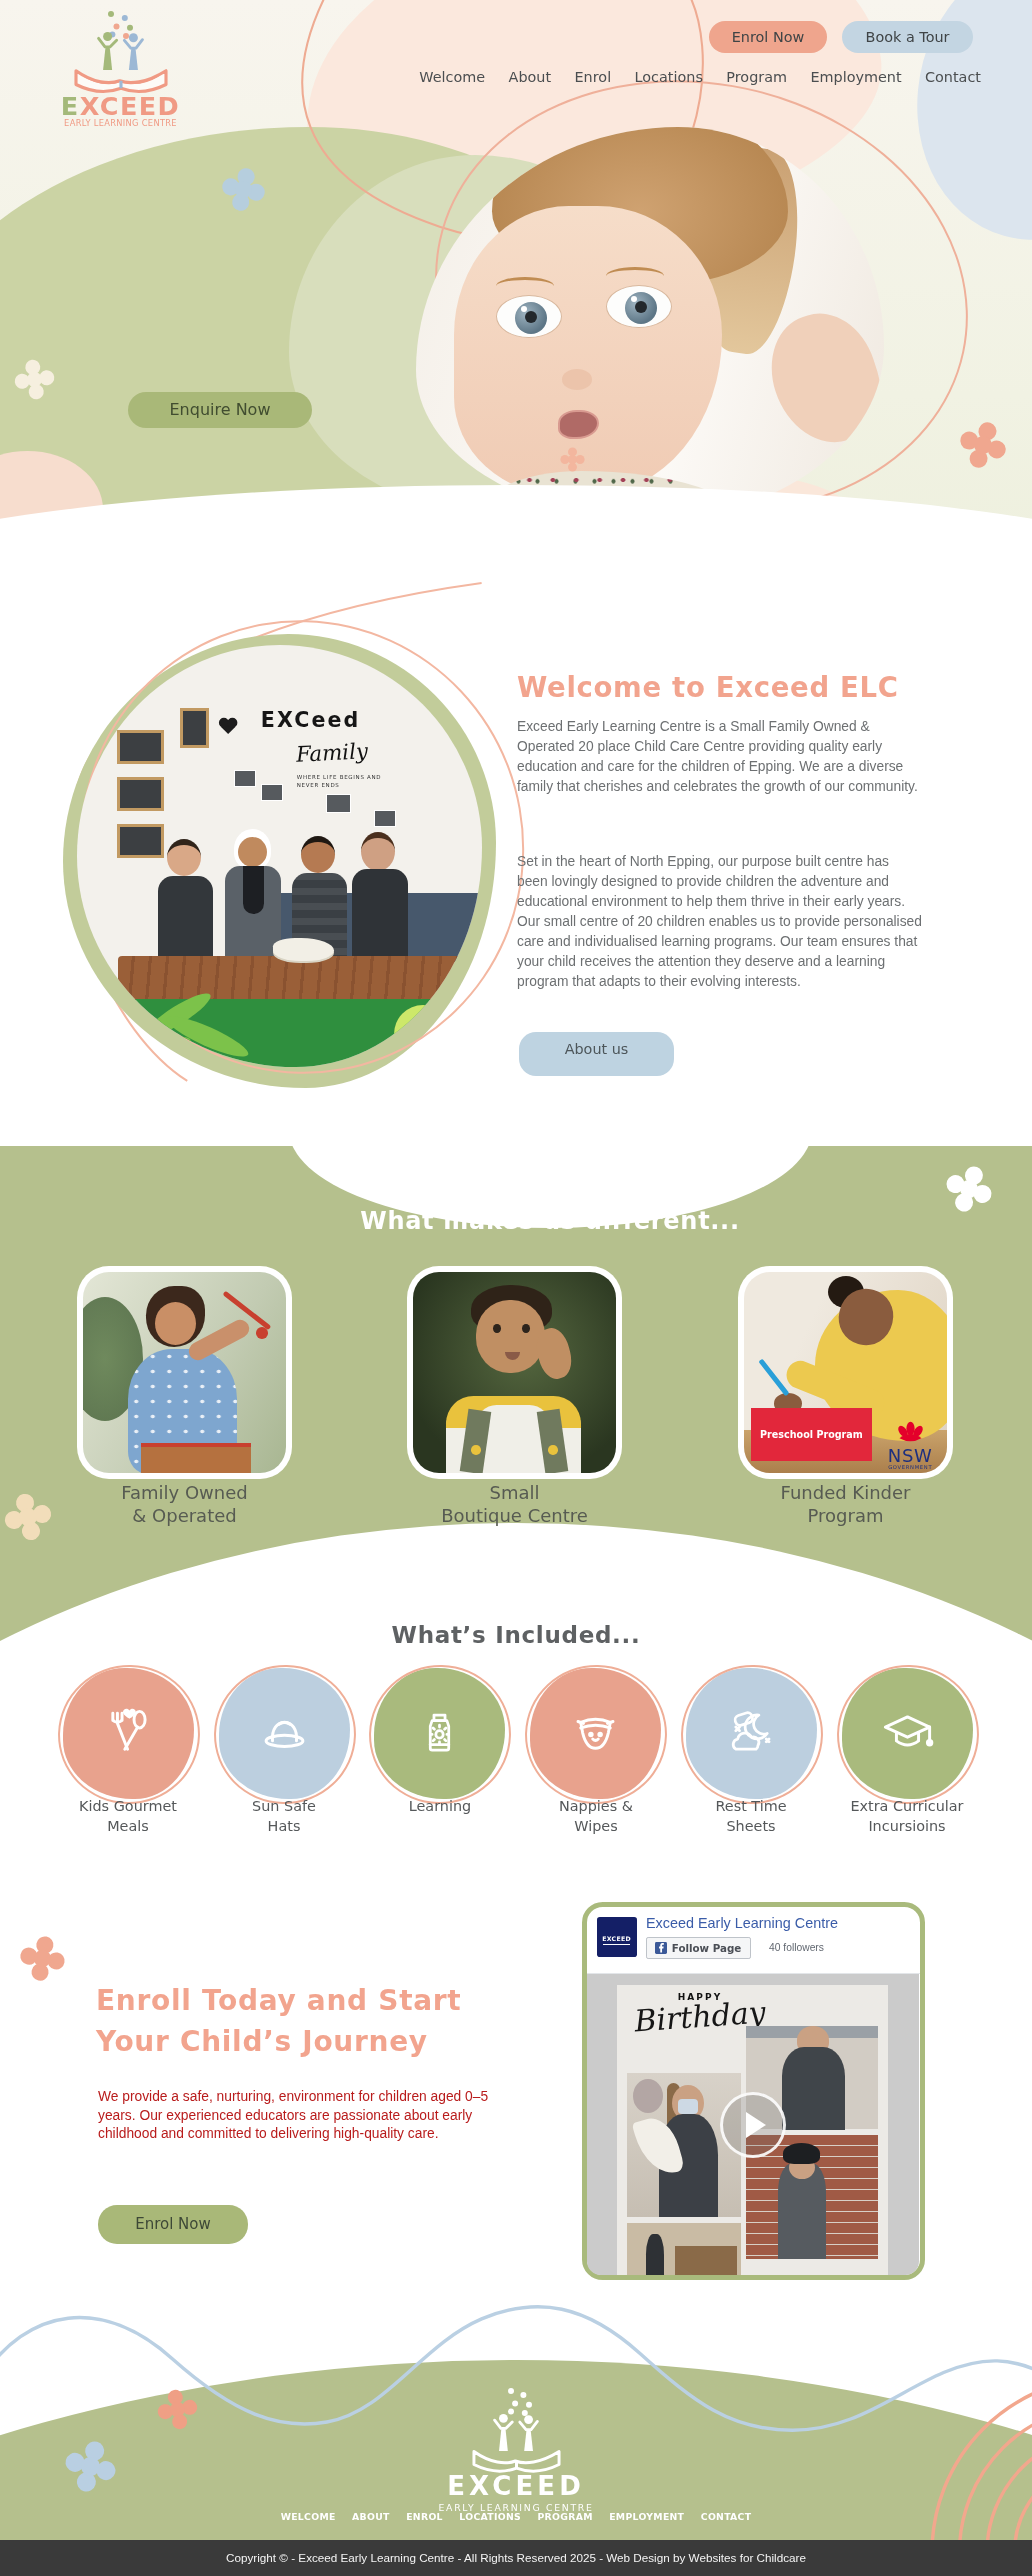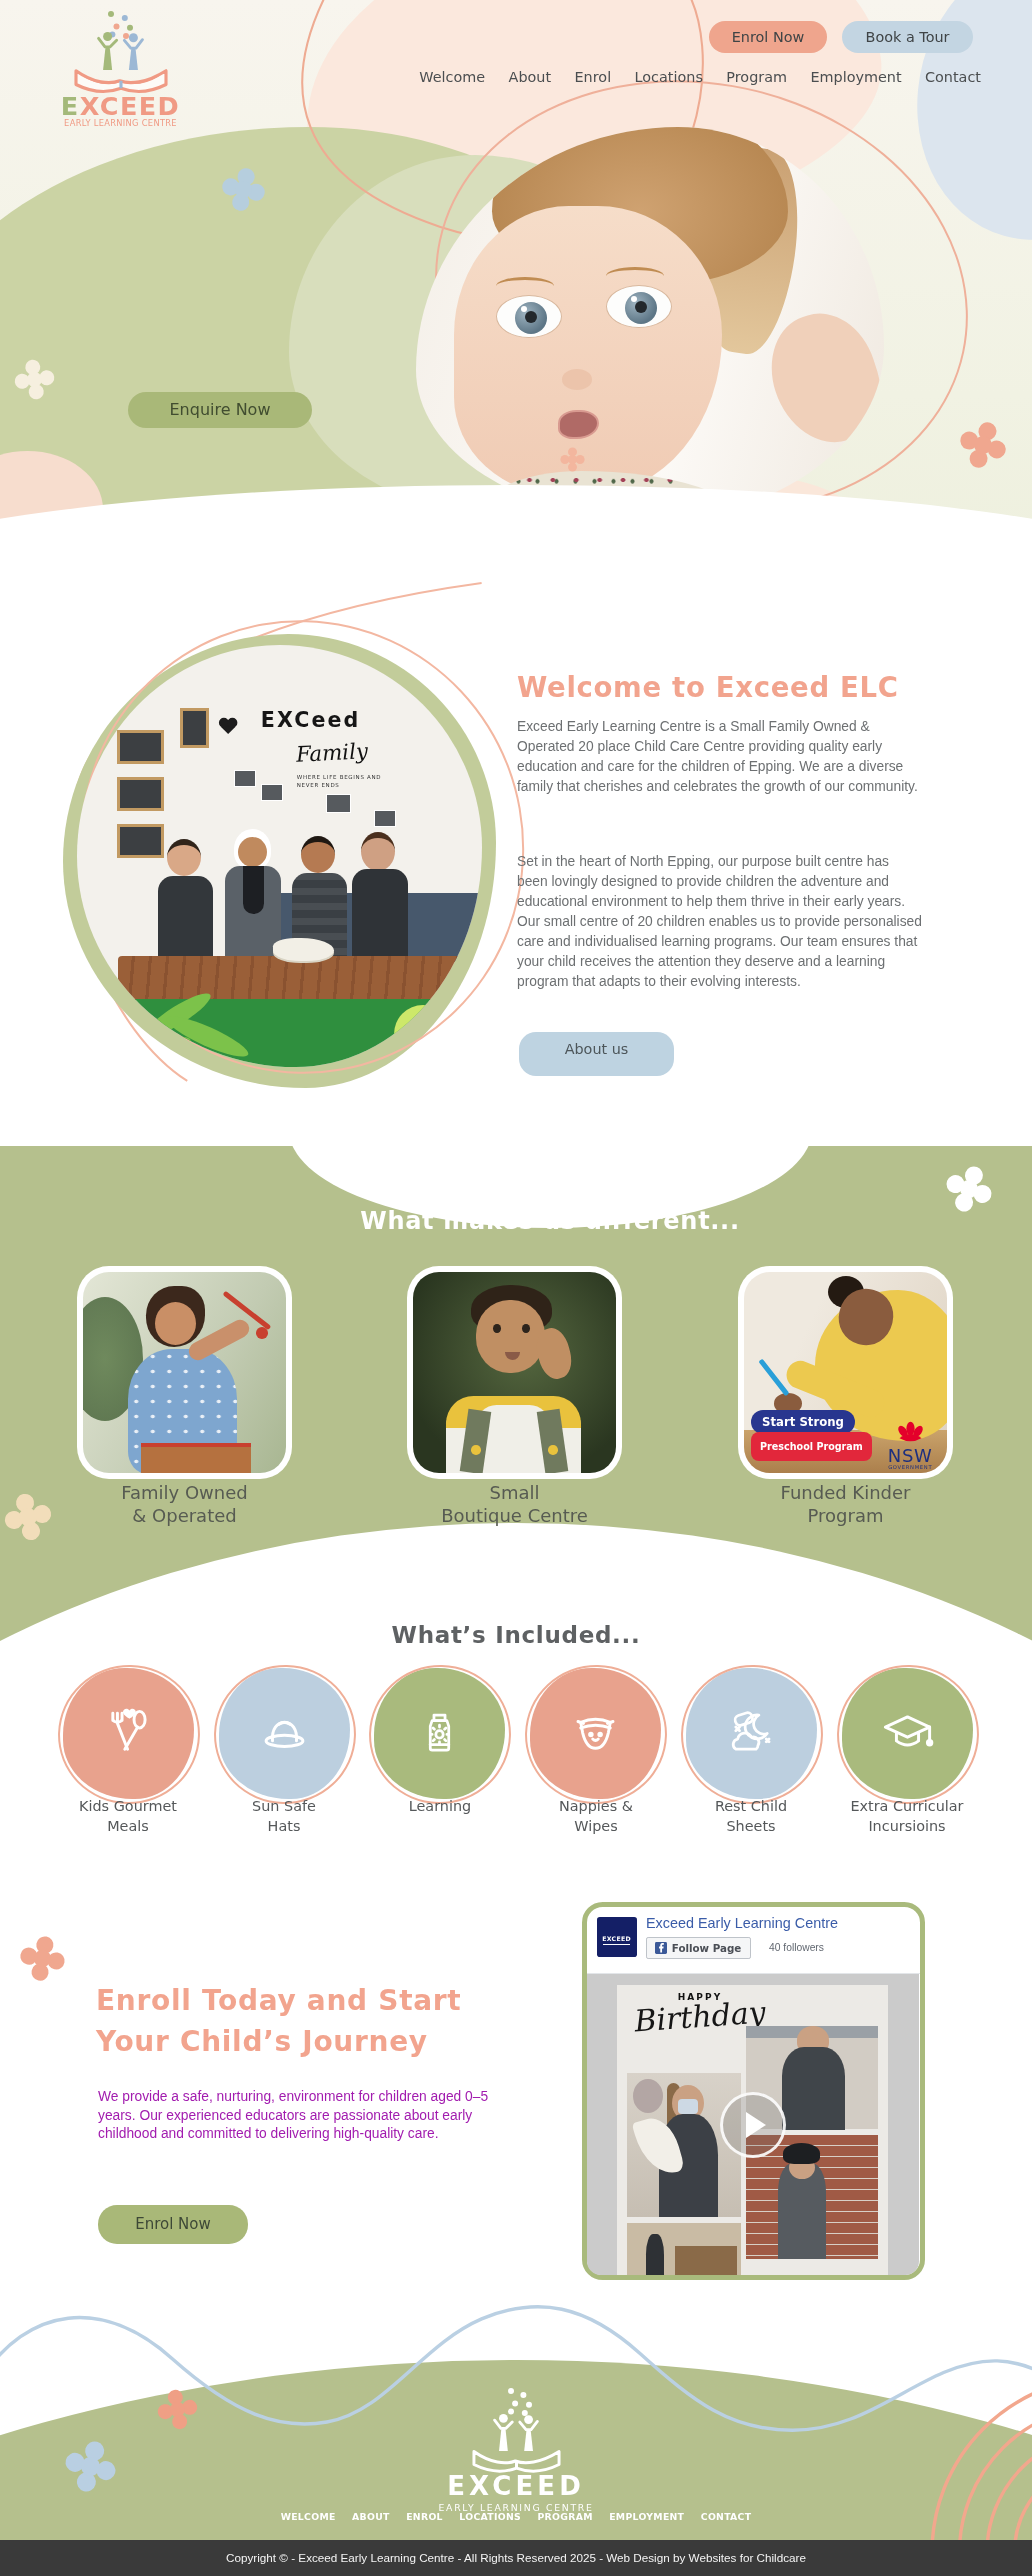--- a/index.html
+++ b/index.html
@@ -105,33 +105,33 @@
 #c2 .btnY{position:absolute;width:9.6px;height:9.6px;border-radius:50%;background:#e9c23d;bottom:18px}
 #c3 .cardInner{background:linear-gradient(115deg,#efe9df 30%,#ddd1c1 100%)}
 #c3 .deskTop{position:absolute;left:0;bottom:0;width:100%;height:43px;background:linear-gradient(#caa36b,#ab7f4c)}
 #c3 .sweater{position:absolute;right:-19px;top:18px;width:151px;height:151px;background:#ecc94f;border-radius:55% 45% 40% 60%/50% 55% 45% 50%}
 #c3 .bun{position:absolute;right:83px;top:4.1px;width:36px;height:32px;background:#241a12;border-radius:50%}
 #c3 .head{position:absolute;right:54px;top:16.5px;width:54px;height:56px;background:#8a5c3e;border-radius:48%;transform:rotate(14deg)}
 #c3 .armL{position:absolute;left:40px;top:103px;width:103px;height:27.5px;background:#ecc94f;border-radius:13.8px;transform:rotate(22deg)}
 #c3 .handL{position:absolute;left:30px;top:121px;width:27.5px;height:20.6px;background:#8a5c3e;border-radius:50%}
 #c3 .pencil{position:absolute;left:8.3px;top:103px;width:44px;height:4.8px;background:#2a9fd8;border-radius:2.1px;transform:rotate(52deg)}
 .badgeNavy{position:absolute;left:6.9px;bottom:39px;padding:4.8px 11px;background:#28368f;border-radius:13px;color:#fff;font-size:11.7px;font-weight:bold}
-.badgeRed{position:absolute;left:6.9px;bottom:11.7px;padding:9px 9px;background:#e2273b;border-radius:8px;color:#fff;font-size:9.6px;font-weight:bold}
+.badgeRed{position:absolute;left:6.9px;bottom:11.7px;padding:21px 9px;background:#e2273b;border-radius:0;color:#fff;font-size:9.6px;font-weight:bold}
 .nswBox{position:absolute;right:4.1px;bottom:2.8px;width:65px;text-align:center}
 .nswName{font-size:18px;font-weight:normal;color:#1d2f7f;line-height:16.5px;letter-spacing:0.7px}
 .nswSub{font-size:5.2px;color:#1d2f7f;letter-spacing:0.7px}
 
 #includedHeading{position:absolute;left:0;top:1622px;width:1032px;text-align:center;font-size:23px;letter-spacing:0.7px;color:#5e6163}
 .circleItem{position:absolute;top:1668px;width:131px;height:131px;border-radius:48% 52% 46% 54%/52% 48% 54% 46%;display:flex;align-items:center;justify-content:center}
 .circleItem::before{content:"";position:absolute;left:-4.8px;top:-2.8px;width:138px;height:135px;border:2.1px solid #efae97;border-radius:50%;transform:rotate(-10deg)}
 .c-salmon{background:#e8a28d}.c-blue{background:#bccfdf}.c-green{background:#a9ba7d}
 .circleLabel{position:absolute;top:1796px;width:158px;text-align:center;font-size:14.4px;line-height:20px;color:#55585a}
 
 #enrolHeading{position:absolute;left:96px;top:1980px;font-size:28px;line-height:41px;letter-spacing:0.7px;color:#f2a48e}
-#enrolPara{position:absolute;left:98px;top:2088px;width:403px;font-family:"Liberation Sans",sans-serif;font-size:13.8px;line-height:18.6px;color:#a21caf}
+#enrolPara{position:absolute;left:98px;top:2088px;width:403px;font-family:"Liberation Sans",sans-serif;font-size:13.8px;line-height:18.6px;color:#b91c1c}
 #btnEnrolNow{position:absolute;left:98px;top:2205px;width:150px;height:39px;background:#a9b878;border-radius:19px;color:#3d4836;font-size:15px;text-align:center;line-height:39px;cursor:pointer}
 #fbCard{position:absolute;left:582px;top:1902px;width:343px;height:378px;background:#fff;border:5.5px solid #a9ba7c;border-radius:20.6px}
 #fbLogoTile{position:absolute;left:9.6px;top:9.6px;width:40px;height:40px;background:#141f66;border-radius:2.8px;text-align:center;overflow:hidden}
 #fbLogoTile .mini{display:block;margin-top:18px;font-size:6.2px;font-weight:bold;letter-spacing:0.3px;color:#fff}
 #fbLogoTile .miniLine{display:block;width:27.5px;height:1.4px;background:#fff;margin:2.1px auto 0}
 #fbTitle{position:absolute;left:59px;top:8.3px;width:268px;font-size:14.4px;color:#3a5ca8;font-family:"Liberation Sans",sans-serif;cursor:pointer}
 #fbFollow{position:absolute;left:59px;top:30px;height:22px;display:inline-flex;align-items:center;gap:4.8px;padding:0 8.3px;border:0.7px solid #bec3c9;border-radius:2.1px;background:#f5f6f7;font-size:10.3px;font-weight:bold;color:#4b4f56;cursor:pointer}
 .fTile{width:11.7px;height:11.7px;background:#3b5998;border-radius:1.4px;display:flex;align-items:center;justify-content:center}
 #fbFollowers{position:absolute;left:182px;top:30px;line-height:22px;font-size:10.3px;color:#616770;font-family:"Liberation Sans",sans-serif}
 #fbDivider{position:absolute;left:0;top:66px;width:100%;height:0.7px;background:#e3e6e9}
@@ -453,21 +453,21 @@
   </div>
 <div class="circleLabel" style="left:361px">
     <div>Learning</div>
     <div></div>
   </div>
 <div class="circleLabel" style="left:517px">
     <div>Nappies &amp;</div>
     <div>Wipes</div>
   </div>
 <div class="circleLabel" style="left:672px">
-    <div>Rest Child</div>
+    <div>Rest Time</div>
     <div>Sheets</div>
   </div>
 <div class="circleLabel" style="left:828px">
     <div>Extra Curricular</div>
     <div>Incursioins</div>
   </div>
 
 <div class="flower" style="left:34px;top:1950px;--c:#f0a78f;--o:13.8px;width:16.5px;height:16.5px;transform:rotate(10deg)"></div>
 <h2 id="enrolHeading">
   <div>Enroll Today and Start</div>

